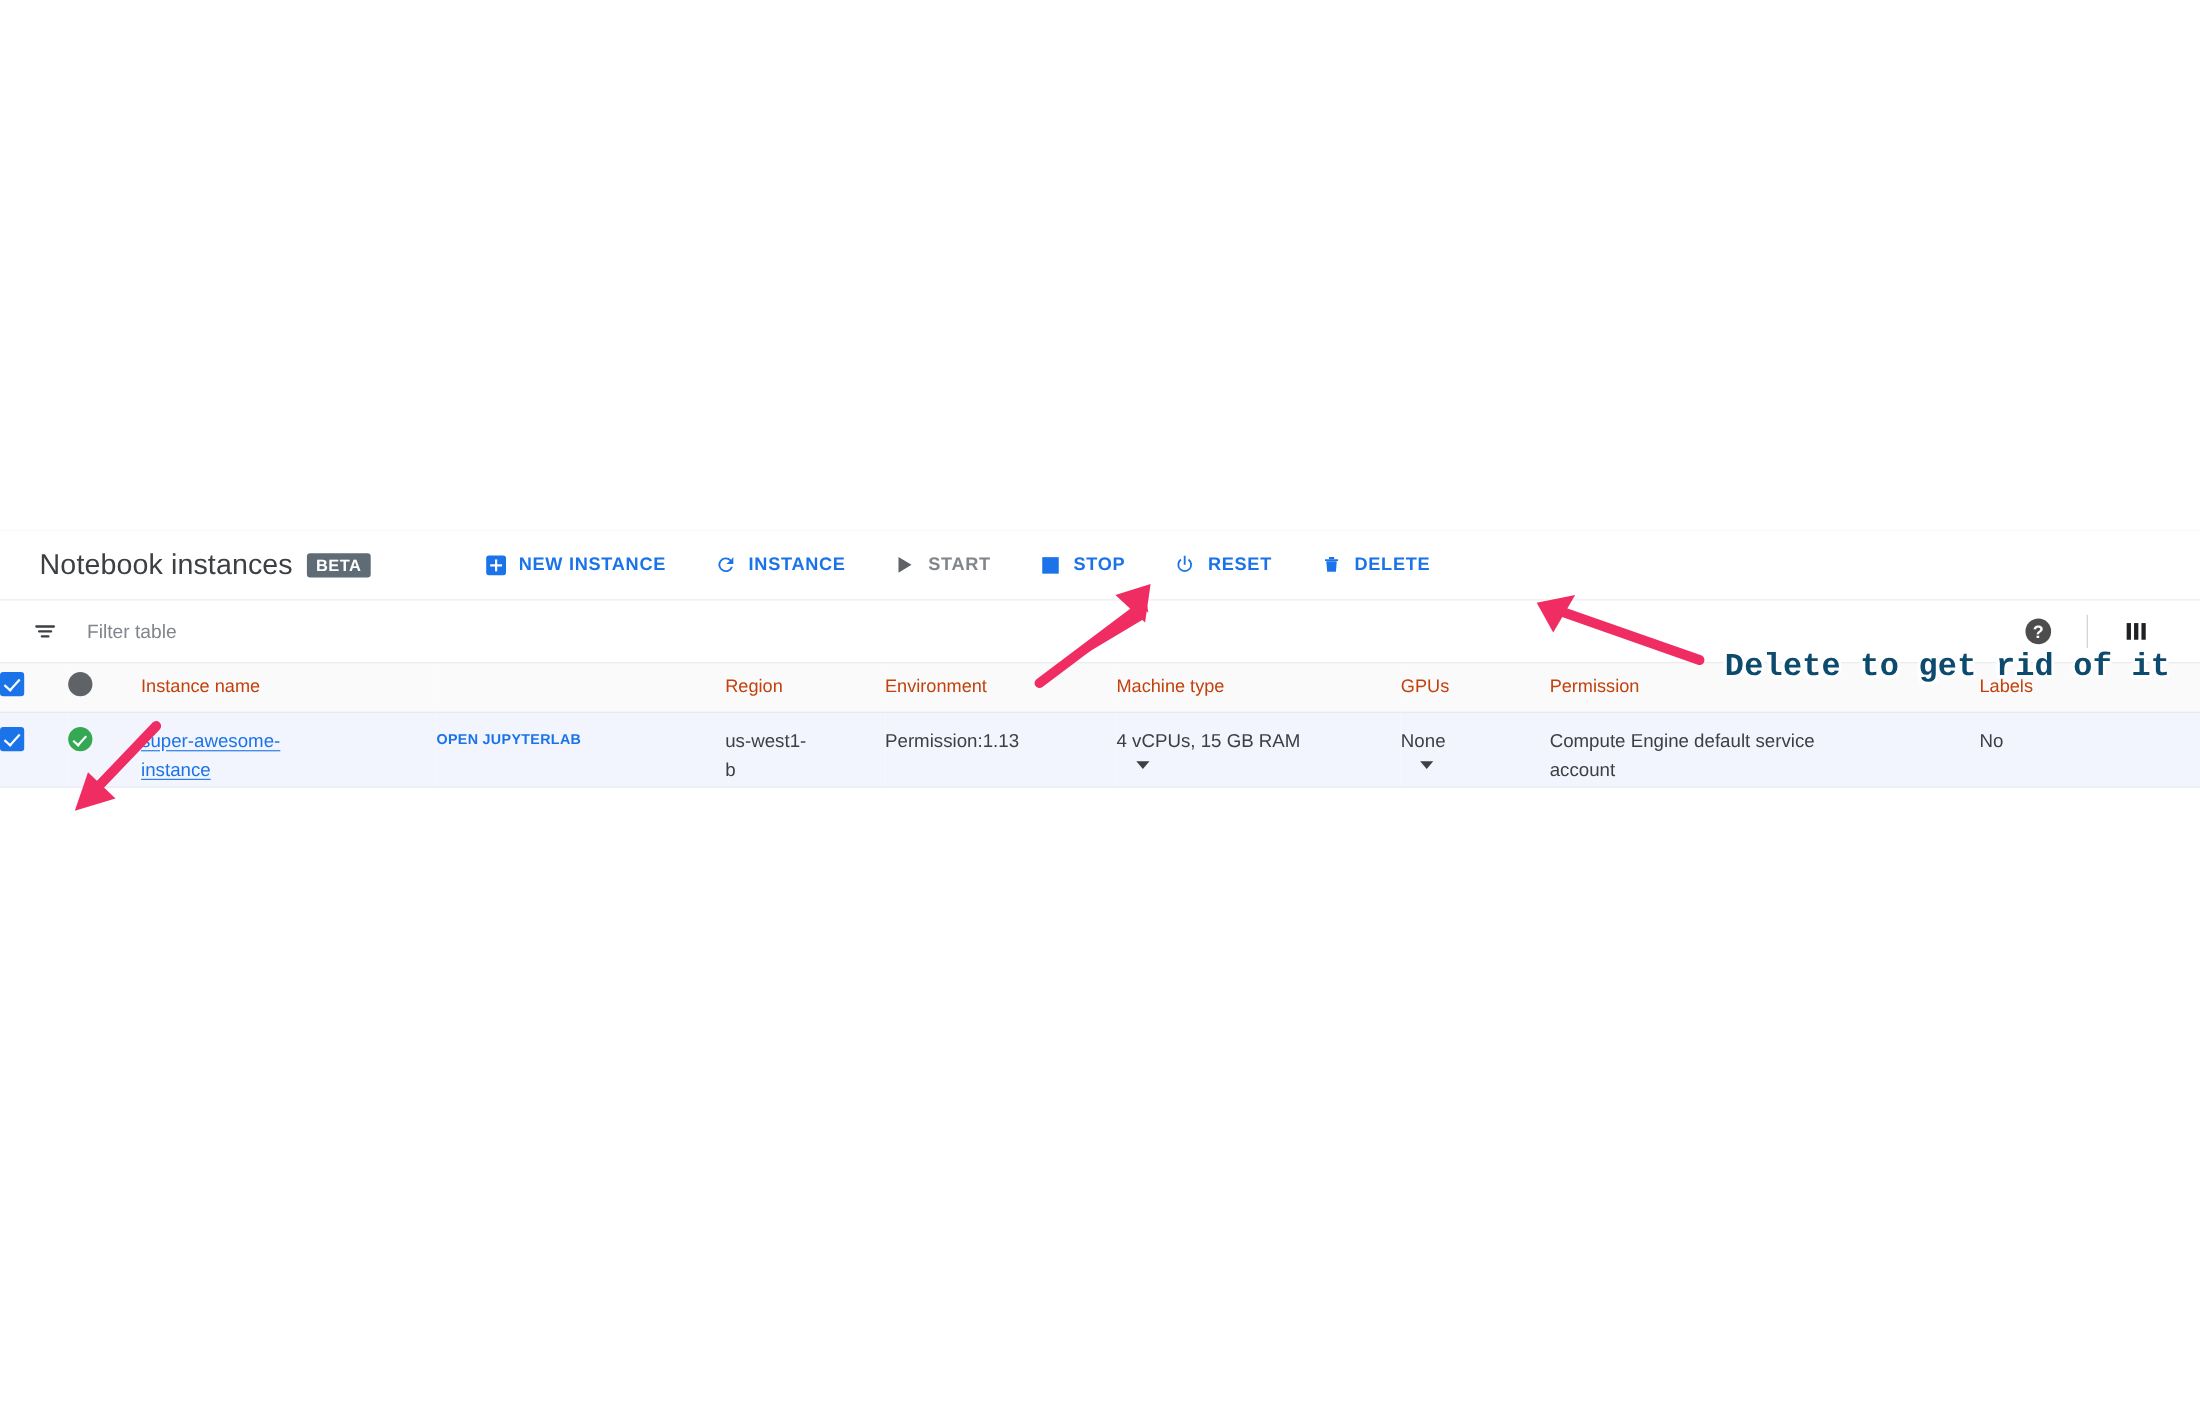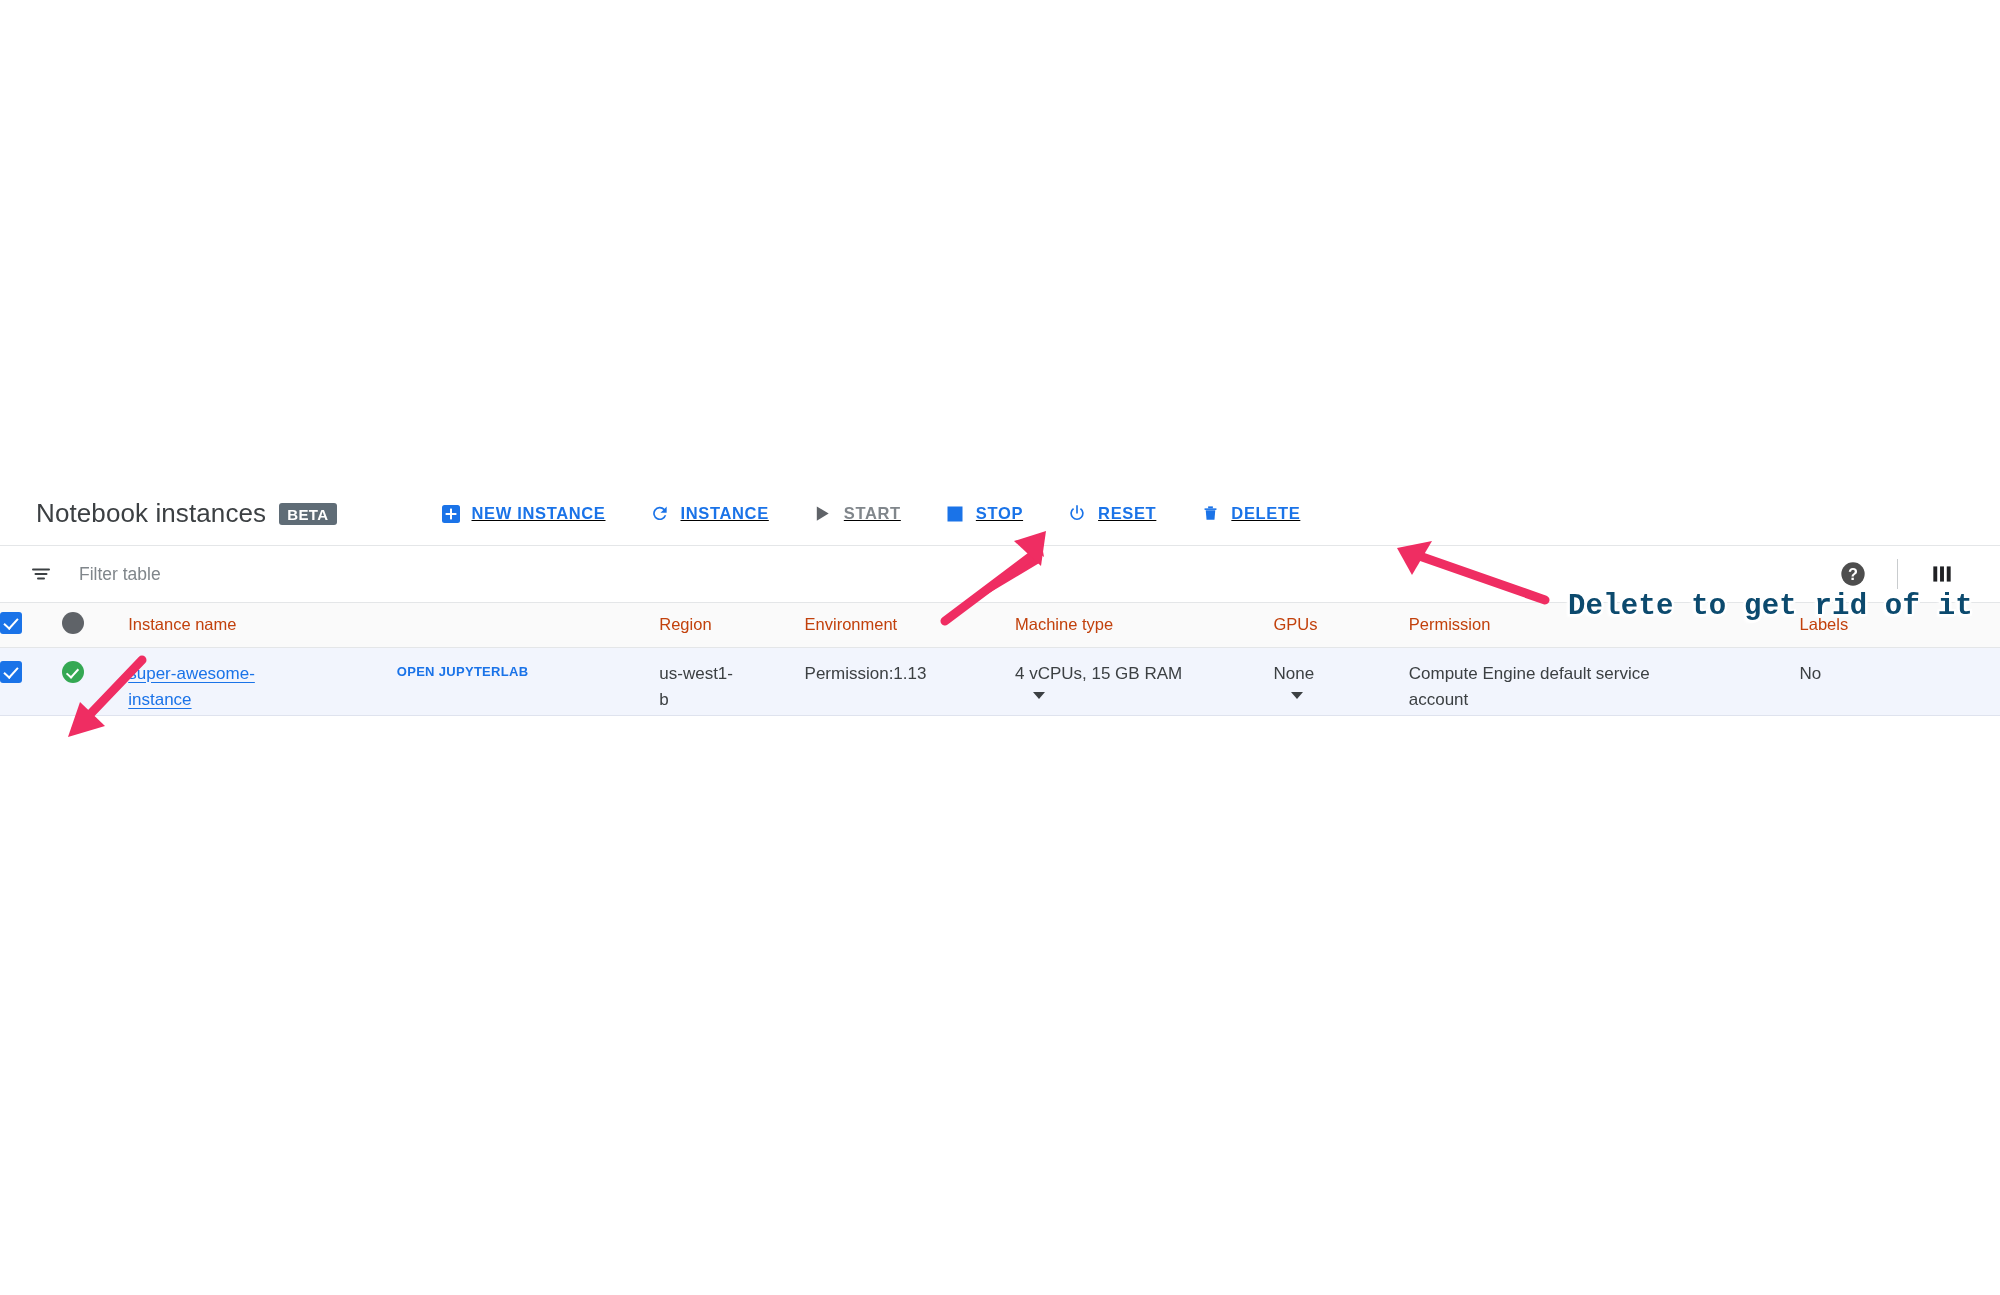--- a/index.html
+++ b/index.html
@@ -60,21 +60,20 @@
     border-radius: 3px;
     line-height: 1;
     display: inline-block;
   }
 
   .toolbar {
     display: flex;
     align-items: flex-start;
     margin-left: 82px;
     gap: 0;
-    text-decoration: underline;
   }
   .tb-btn {
     display: flex;
     align-items: center;
     gap: 11px;
     padding: 8px 22px;
     background: transparent;
     border: none;
     cursor: pointer;
     font-family: "Liberation Sans", sans-serif;

